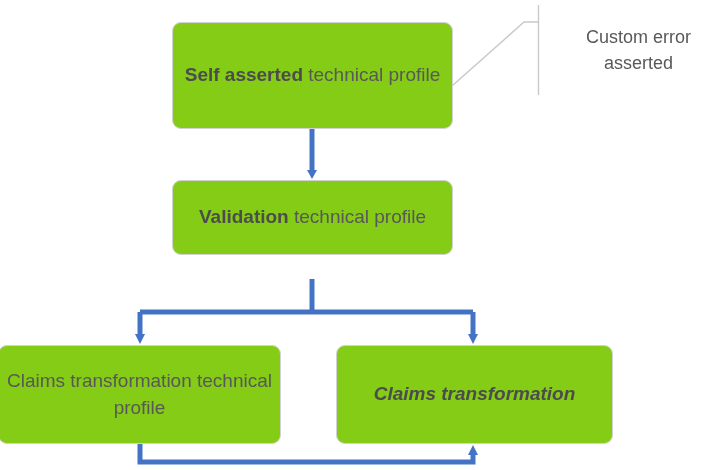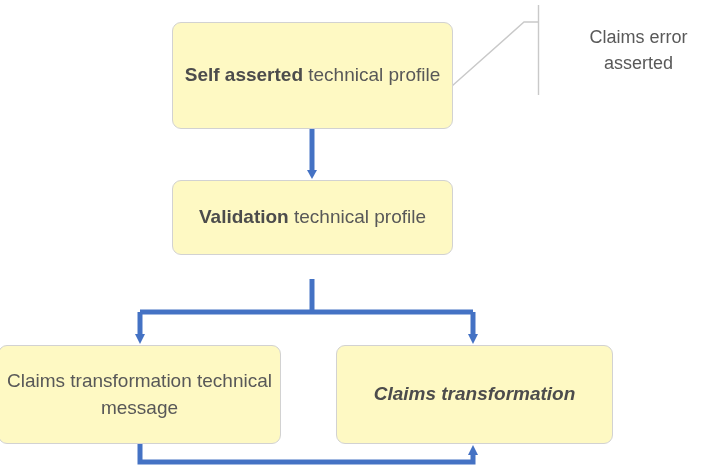--- a/index.html
+++ b/index.html
@@ -11,21 +11,21 @@
     position: relative;
     width: 727px;
     height: 470px;
     background: #ffffff;
     font-family: "Liberation Sans", sans-serif;
     overflow: hidden;
   }
   .node {
     position: absolute;
     box-sizing: border-box;
-    background: #fef9c3;
+    background: #84cc16;
     border: 1px solid #d2d2d2;
     border-radius: 9px;
     display: flex;
     align-items: center;
     justify-content: center;
     text-align: center;
     color: #585858;
     font-size: 19px;
     line-height: 1.38;
     padding: 4px 4px;
@@ -99,25 +99,25 @@
 
   <div class="node" id="node-self-asserted">
     <span class="txt"><b>Self asserted</b><span> technical profile</span></span>
   </div>
 
   <div class="node" id="node-validation">
     <span class="txt"><b>Validation</b><span> technical profile</span></span>
   </div>
 
   <div class="node" id="node-claims-left">
-    <span class="txt">Claims transformation technical message</span>
+    <span class="txt">Claims transformation technical profile</span>
   </div>
 
   <div class="node all-bold" id="node-claims-right">
     <span class="txt">Claims transformation</span>
   </div>
 
   <div id="annotation-label">
-    <div>Claims error</div>
+    <div>Custom error</div>
     <div>asserted</div>
   </div>
 
 </div>
 
 </body></html>

